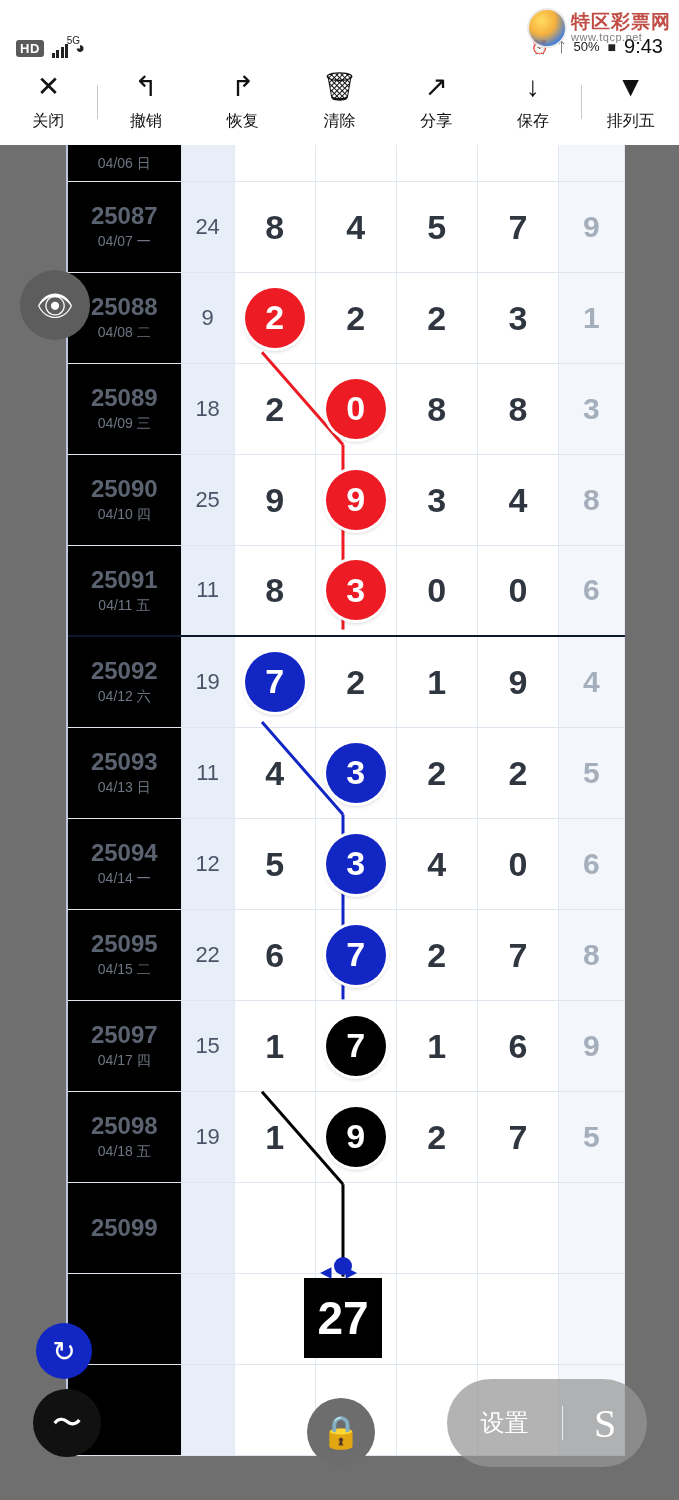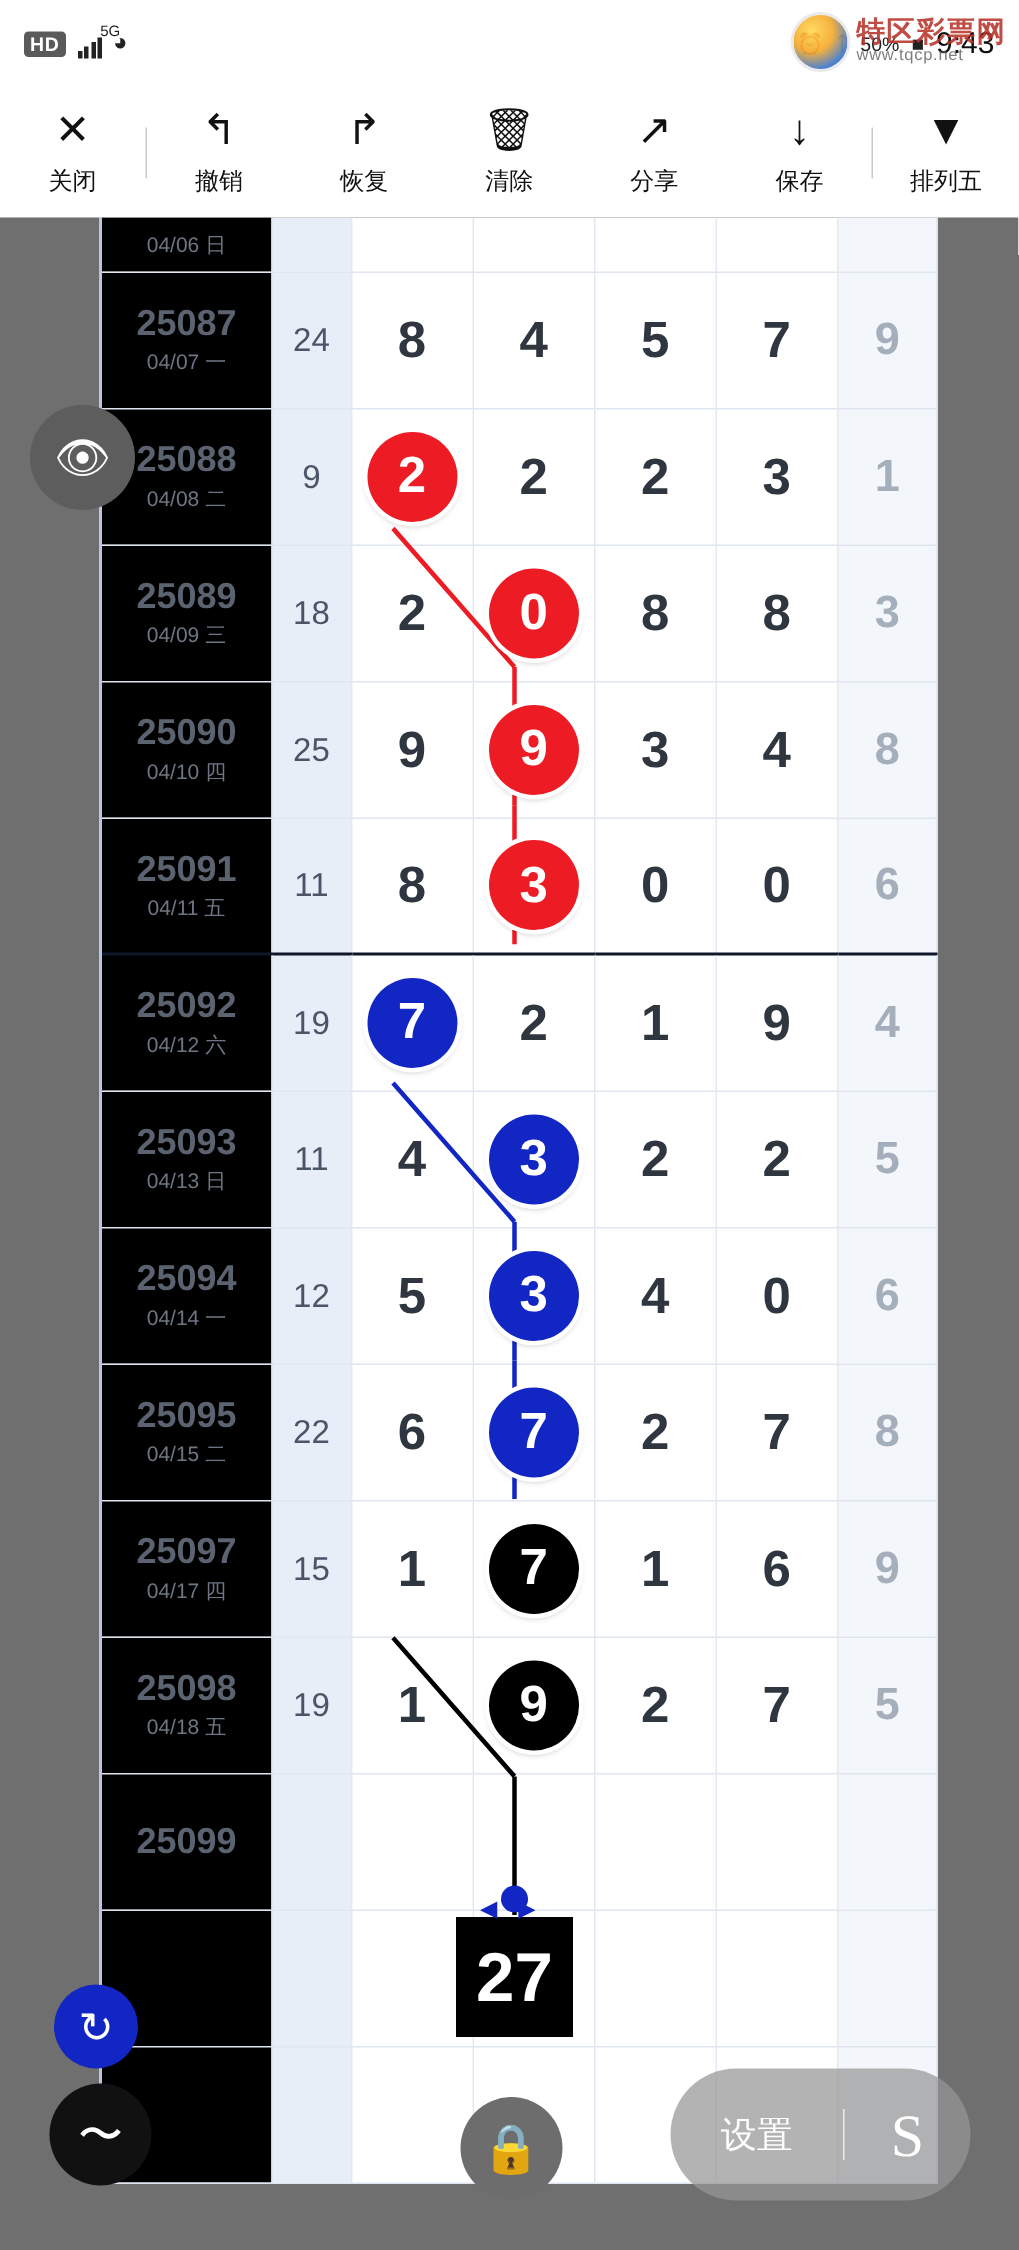--- a/index.html
+++ b/index.html
@@ -7,21 +7,21 @@
     width: 679px; height: 1500px;
     background: #ffffff;
     font-family: "Liberation Sans", sans-serif;
     overflow: hidden;
   }
   #app { position: relative; width: 679px; height: 1500px; background: #fff; }
 
   
   .statusbar {
     position: absolute; top: 0; left: 0; width: 679px; height: 58px;
-    display: flex; align-items: center; justify-content: space-between;
+    display: flex; align-items: flex-end; justify-content: space-between;
     padding: 0 16px; background: #ffffff;
   }
   .sb-left { display: flex; align-items: center; gap: 7px; }
   .sb-right { display: flex; align-items: center; gap: 8px; }
   .hd-badge {
     font-size: 13px; font-weight: bold; color: #fff; background: #5a5a5a;
     border-radius: 3px; padding: 1px 4px; letter-spacing: .5px;
   }
   .sig-wrap { position: relative; display: flex; align-items: flex-end; gap: 1px; height: 20px; }
   .sig-wrap .g5 { position: absolute; top: -3px; left: 16px; font-size: 10px; color: #222; }

